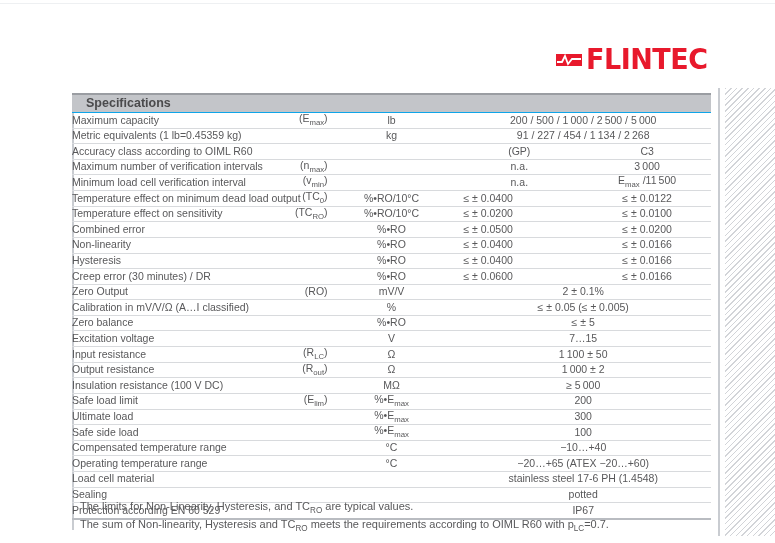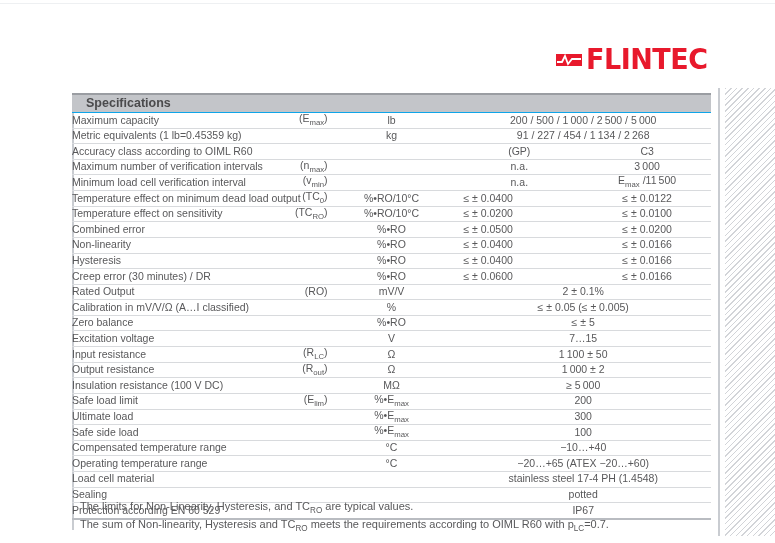--- a/index.html
+++ b/index.html
@@ -258,21 +258,21 @@
           <td class="c-v2">≤ ± 0.0166</td>
         </tr>
         <tr class="r">
           <td class="c-label">Creep error (30 minutes) / DR</td>
           <td class="c-sym"></td>
           <td class="c-unit">%•RO</td>
           <td class="c-v1 leftal">≤ ± 0.0600</td>
           <td class="c-v2">≤ ± 0.0166</td>
         </tr>
         <tr class="r sect">
-          <td class="c-label">Rated Output</td>
+          <td class="c-label">Zero Output</td>
           <td class="c-sym">(RO)</td>
           <td class="c-unit">mV/V</td>
           <td class="c-vspan" colspan="2">2 ± 0.1%</td>
         </tr>
         <tr class="r">
           <td class="c-label">Calibration in mV/V/Ω (A…I classified)</td>
           <td class="c-sym"></td>
           <td class="c-unit">%</td>
           <td class="c-vspan" colspan="2">≤ ± 0.05 (≤ ± 0.005)</td>
         </tr>
@@ -333,21 +333,21 @@
         <tr class="r">
           <td class="c-label">Operating temperature range</td>
           <td class="c-sym"></td>
           <td class="c-unit">°C</td>
           <td class="c-vspan" colspan="2">−20…+65 (ATEX −20…+60)</td>
         </tr>
         <tr class="r">
           <td class="c-label">Load cell material</td>
           <td class="c-sym"></td>
           <td class="c-unit"></td>
-          <td class="c-vspan" colspan="2">stainless steel 17-4 PH (1.4548)</td>
+          <td class="c-vspan" colspan="2">stainless steel 17-6 PH (1.4548)</td>
         </tr>
         <tr class="r">
           <td class="c-label">Sealing</td>
           <td class="c-sym"></td>
           <td class="c-unit"></td>
           <td class="c-vspan" colspan="2">potted</td>
         </tr>
         <tr class="r last">
           <td class="c-label">Protection according EN 60 529</td>
           <td class="c-sym"></td>

